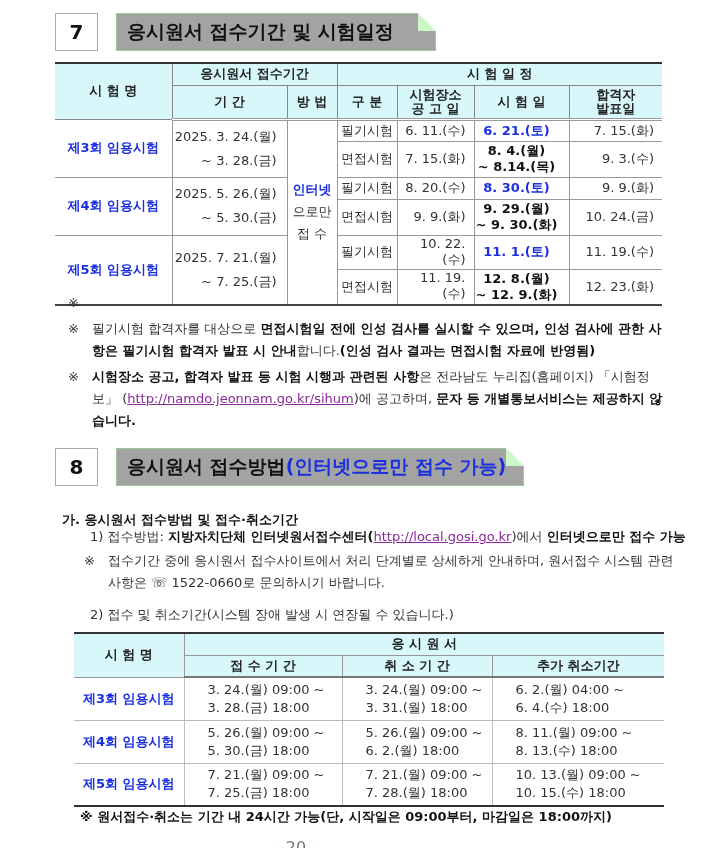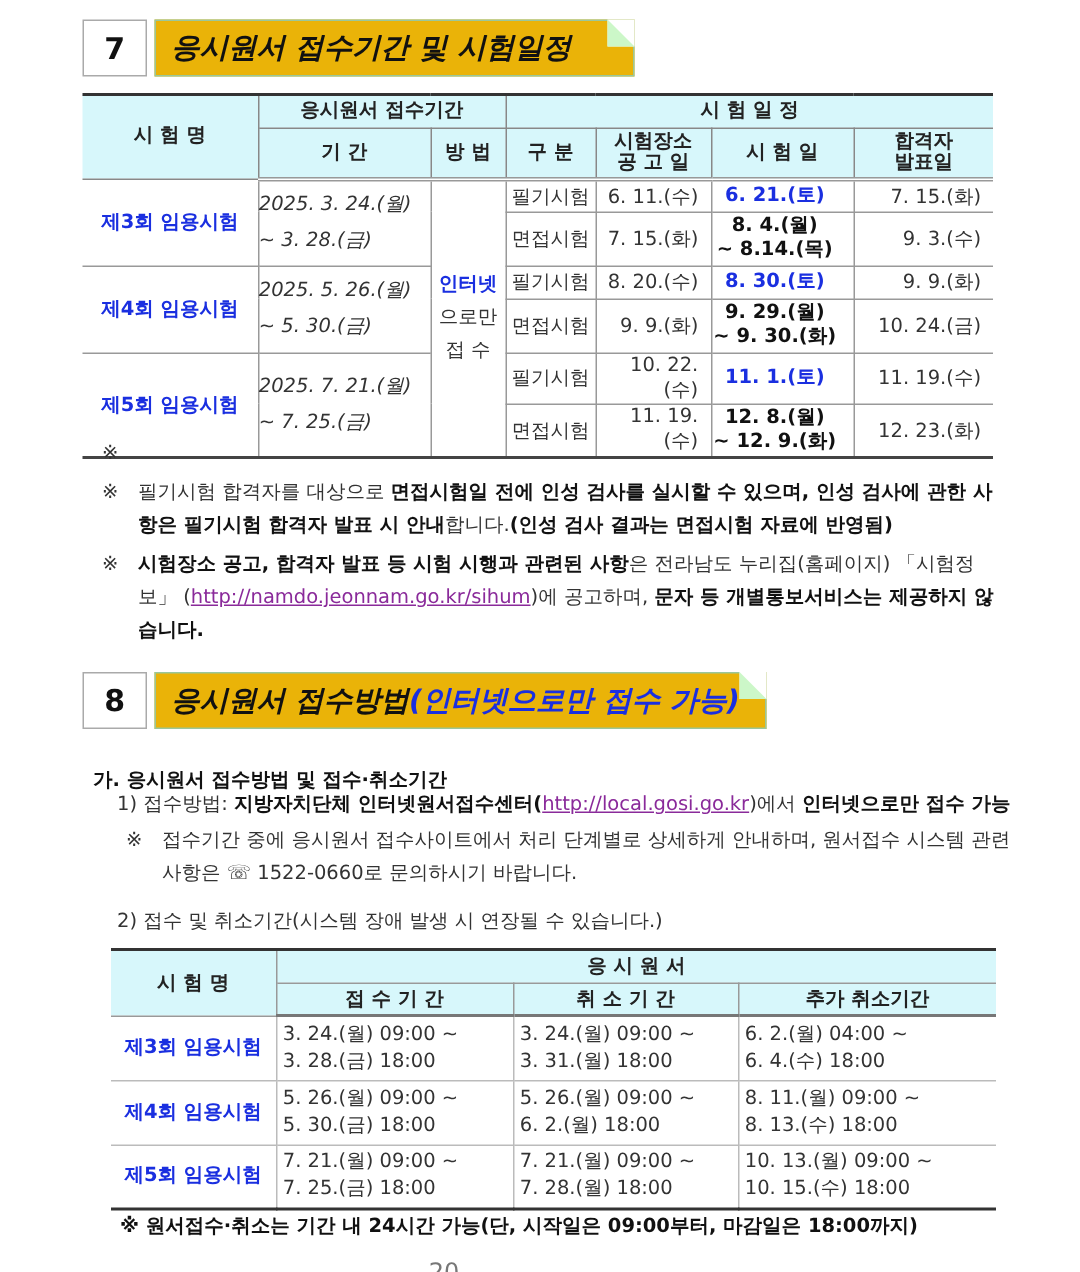--- a/index.html
+++ b/index.html
@@ -1,54 +1,54 @@
 <!DOCTYPE html>
 <html><head>
 <meta charset="utf-8">
 <style>
   * { box-sizing: border-box; margin: 0; padding: 0; }
   body { width: 720px; height: 848px; background: #ffffff; font-family: "DejaVu Sans", "Liberation Sans", sans-serif; color: #222; position: relative; overflow: hidden; }
 
   .sec-head { position: absolute; left: 55px; display: flex; align-items: stretch; height: 38px; }
   .sec-num { width: 43px; border: 1px solid #aaa; background: #fff; font-size: 20px; font-weight: bold; display: flex; align-items: center; justify-content: center; color: #111; }
-  .sec-title { margin-left: 5px; position: relative; background: #eab308; border: 1px solid #9ac79a; font-size: 19px; font-weight: bold; display: flex; align-items: center; padding-left: 10px; color: #111; font-style: italic; }
+  .sec-title { margin-left: 18px; position: relative; background: #a3a3a3; border: 1px solid #9ac79a; font-size: 19px; font-weight: bold; display: flex; align-items: center; padding-left: 10px; color: #111; }
   .sec-title .fold { position: absolute; right: -1px; top: -1px; width: 0; height: 0; border-left: 18px solid #ccf7c8; border-top: 18px solid #fff; }
   .blue { color: #1a2fe0; }
 
   table { border-collapse: collapse; position: absolute; font-size: 13px; }
   td, th { text-align: center; vertical-align: middle; font-weight: normal; }
 
   
   #t1 { left: 55px; top: 62px; width: 607px; border-top: 2px solid #333; border-bottom: 2px solid #444; }
   #t1 th { background: #d7f7fb; font-weight: bold; font-size: 13px; border: 1px solid #888; border-top: none; line-height: 14px; }
   #t1 thead tr:last-child th { border-bottom: 3px double #999; }
   #t1 td { border: 1px solid #999; font-size: 13px; color: #333; }
   #t1 td.sub { border-top: 1px dotted #999; }
   #t1 td.name { color: #1a2fe0; font-weight: bold; font-size: 13px; }
-  #t1 td.period { text-align: left; padding-right: 10px; line-height: 24px; font-style: italic; }
+  #t1 td.period { text-align: right; padding-right: 10px; line-height: 24px; }
   #t1 td.date { text-align: right; padding-right: 8px; }
   #t1 td.exam { text-align: center; padding-right: 10px; font-weight: bold; color: #111; line-height: 16px; }
   #t1 td.exam.b { color: #1a2fe0; }
   #t1 th:first-child, #t1 td:first-child { border-left: none; }
   #t1 th:last-child, #t1 td:last-child { border-right: none; }
 
   .notes { position: absolute; left: 68px; width: 600px; font-size: 13px; color: #333; line-height: 22px; }
   .note { display: flex; margin-bottom: 4px; }
   .note .mark { width: 24px; flex-shrink: 0; }
   .note b { color: #111; }
   .link { color: #8a2a9a; text-decoration: underline; }
 
   .subhead { position: absolute; left: 62px; top: 500px; font-size: 13px; font-weight: bold; color: #111; margin-top: 11px; }
-  .para { position: absolute; left: 78px; width: 600px; font-size: 13px; color: #333; line-height: 22px; }
+  .para { position: absolute; left: 90px; width: 600px; font-size: 13px; color: #333; line-height: 22px; }
 
   
   #t2 { left: 74px; top: 632px; width: 590px; border-top: 2px solid #333; border-bottom: 2px solid #333; }
   #t2 th { background: #d7f7fb; font-weight: bold; font-size: 13px; border: 1px solid #999; border-top: none; height: 22px; }
   #t2 thead tr:last-child th { border-bottom: 2px solid #777; }
-  #t2 td { border: 1px solid #bbb; font-size: 13px; color: #333; line-height: 18px; height: 43px; text-align: left; padding-left: 4px; }
+  #t2 td { border: 1px solid #bbb; font-size: 13px; color: #333; line-height: 18px; height: 43px; text-align: left; padding-left: 23px; }
   #t2 td.name { color: #1a2fe0; font-weight: bold; text-align: center; padding-left: 0; }
   #t2 th:first-child, #t2 td:first-child { border-left: none; }
   #t2 th:last-child, #t2 td:last-child { border-right: none; }
 
   .foot-note { position: absolute; left: 80px; top: 808px; font-size: 13px; font-weight: bold; color: #111; }
   .page-num { position: absolute; left: 0; width: 592px; top: 838px; text-align: center; font-size: 16px; color: #777; }
 </style>
 </head>
 <body>
 

